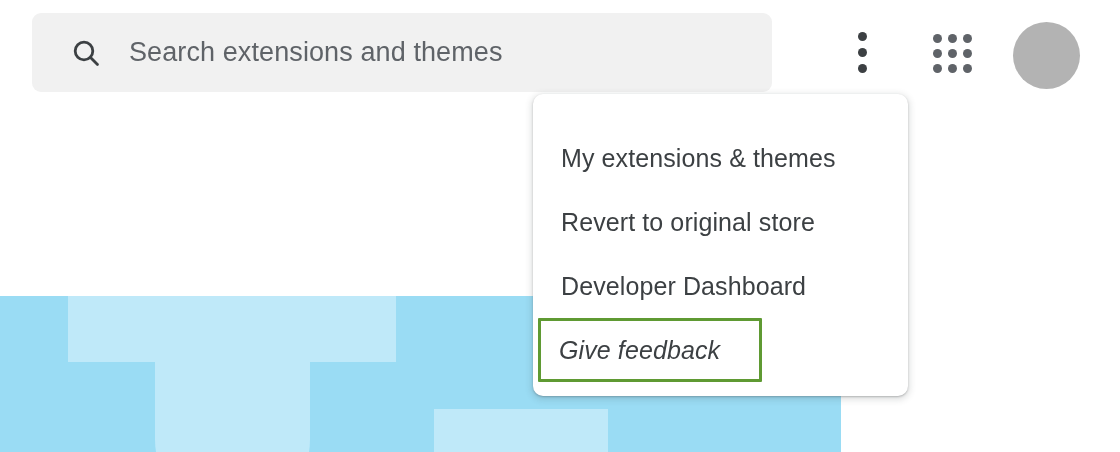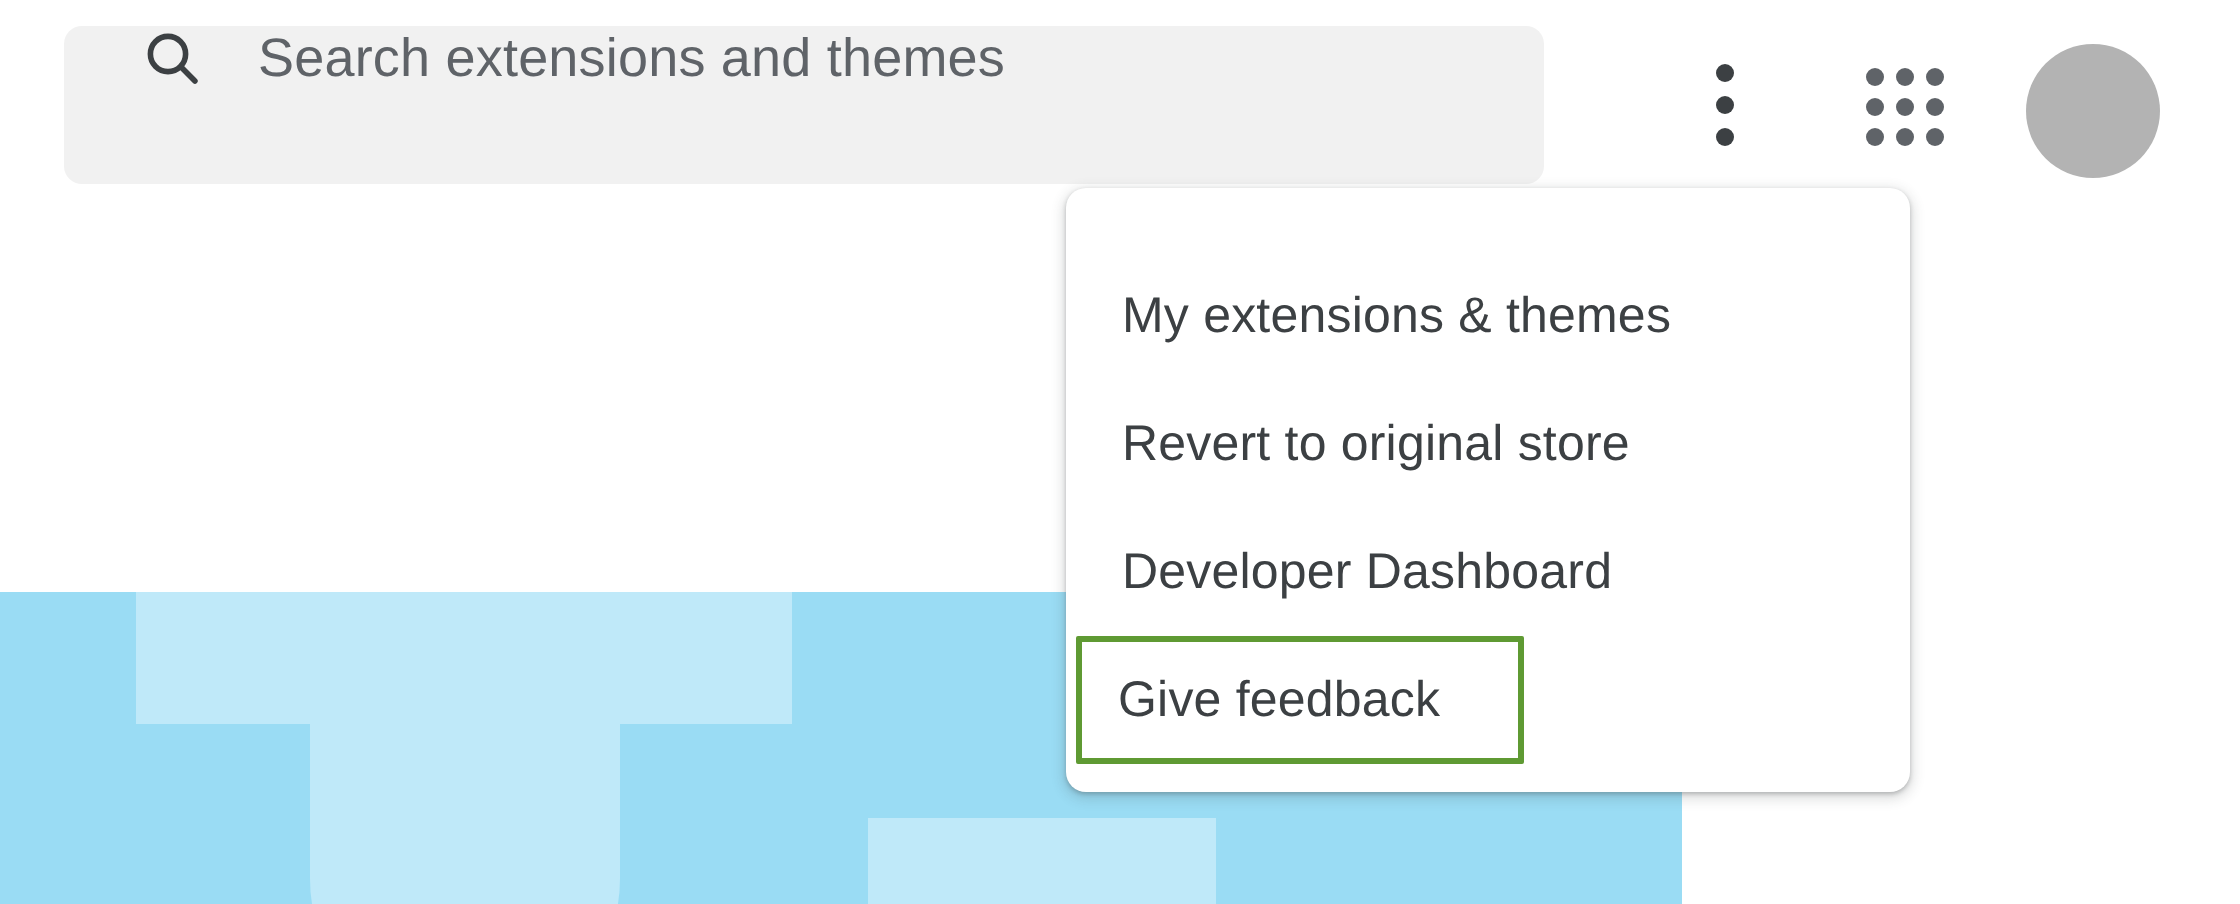--- a/index.html
+++ b/index.html
@@ -36,21 +36,21 @@
 
   .search-bar {
     position: absolute;
     left: 32px;
     top: 13px;
     width: 740px;
     height: 79px;
     background: #f1f1f1;
     border-radius: 9px;
     display: flex;
-    align-items: flex-start;
+    align-items: center;
     box-sizing: border-box;
     padding-left: 38px;
   }
   .search-icon {
     width: 32px;
     height: 32px;
     flex: 0 0 32px;
     display: block;
     color: #3c4043;
   }
@@ -166,21 +166,21 @@
     width: 174px;
     height: 80px;
     background: #bfe9f9;
   }
 
   
   .menu {
     position: absolute;
     left: 533px;
     top: 94px;
-    width: 422px;
+    width: 375px;
     height: 302px;
     background: #ffffff;
     border-radius: 10px;
     box-shadow: 0 2px 6px 2px rgba(60,64,67,0.15),
                 0 1px 2px 0 rgba(60,64,67,0.30);
     box-sizing: border-box;
     padding-top: 32px;
   }
   .menu-item {
     height: 64px;
@@ -195,20 +195,21 @@
     letter-spacing: 0.1px;
     border: 3px solid transparent;
     margin: 0 0 0 2px;
   }
   .menu-item.focused {
     border: 3px solid #5f9a33;
     width: 224px;
     border-radius: 1px;
     padding-left: 18px;
     margin-left: 5px;
+    font-style: italic;
   }
 </style>
 </head>
 <body>
 
 <div id="app">
 
   <div class="header">
 
     <div class="search-bar">

